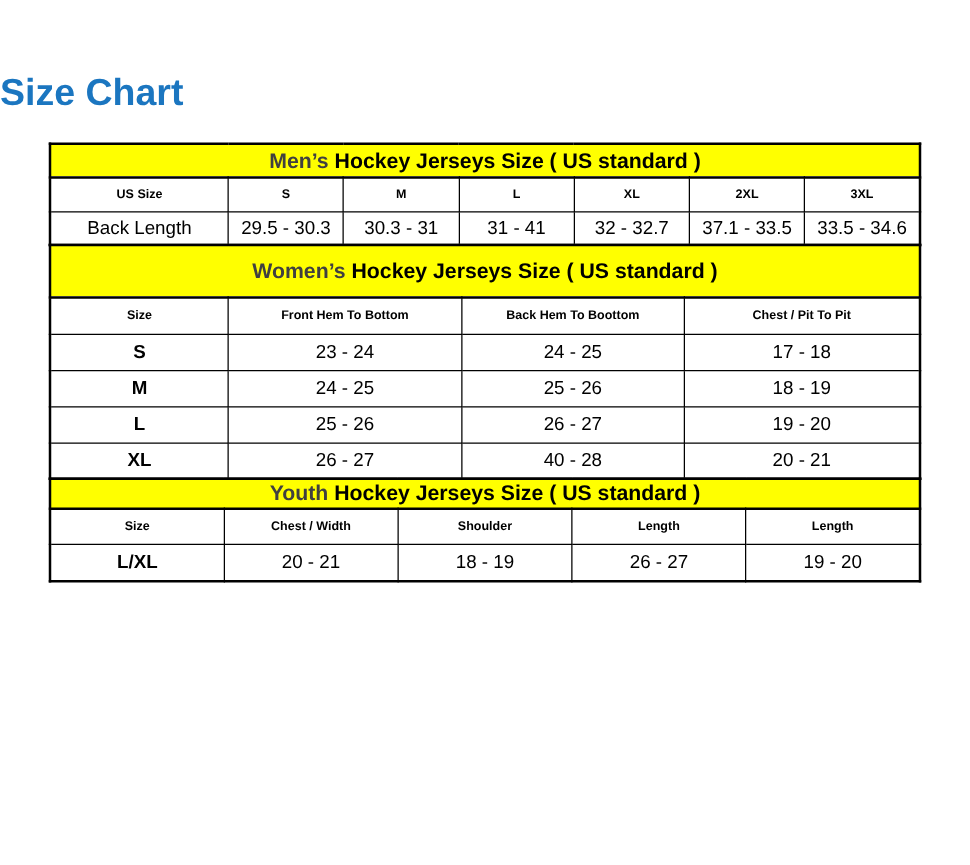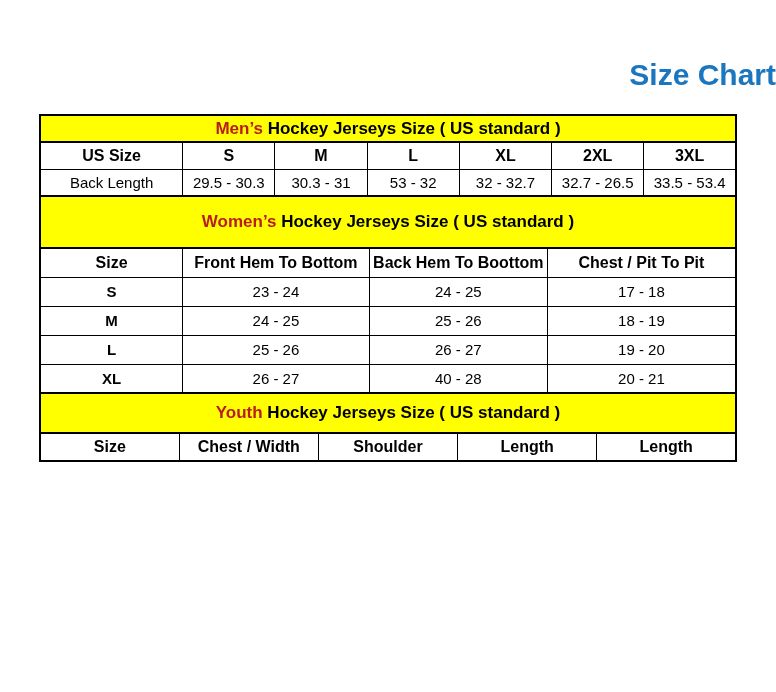--- a/index.html
+++ b/index.html
@@ -1,21 +1,21 @@
 <!DOCTYPE html>
 <html><head>
 <meta charset="utf-8">
 <style>
   * { box-sizing: border-box; margin: 0; padding: 0; }
   html, body { width: 776px; height: 692px; background: #ffffff; overflow: hidden; }
   body { font-family: "Liberation Sans", sans-serif; color: #000; }
 
   .page-title {
     margin-top: 58px;
-    text-align: right;
+    text-align: left;
     font-size: 30px;
     font-weight: 700;
     color: #1b76c0;
     letter-spacing: 0px;
   }
 
   .chart-wrap { width: 698px; margin: 22px auto 0 auto; }
 
   table {
     width: 100%;
@@ -34,25 +34,25 @@
     white-space: nowrap;
   }
 
   .banner-cell {
     background: #ffff00;
     font-size: 17px;
     font-weight: 700;
     border: 2px solid #000;
   }
   tr.banner-row { height: 38px; }
-  table.womens tr.banner-row { height: 52px; }
-  table.youth  tr.banner-row { height: 40px; padding-left: 40px; }
-  .banner-accent { color: #b91c1c; }
+  table.womens tr.banner-row { height: 42px; }
+  table.youth  tr.banner-row { height: 24px; padding-left: 40px; }
+  .banner-accent { color: #404040; }
 
-  th { font-size: 16px; font-weight: 700; }
+  th { font-size: 10px; font-weight: 700; }
   td { font-size: 15px; font-weight: 400; }
 
   table.mens  tr { height: 27px; }
   table.womens tr { height: 29px; }
   table.youth tr { height: 30px; }
   table.youth tr.head-row { height: 28px; }
 
   td.row-label-bold { font-weight: 700; }
 
   .misspell {
@@ -90,24 +90,24 @@
       <th>M</th>
       <th>L</th>
       <th>XL</th>
       <th>2XL</th>
       <th>3XL</th>
     </tr>
     <tr>
       <td>Back Length</td>
       <td>29.5 - 30.3</td>
       <td>30.3 - 31</td>
-      <td>53 - 32</td>
+      <td>31 - 41</td>
       <td>32 - 32.7</td>
-      <td>32.7 - 26.5</td>
-      <td>33.5 - 53.4</td>
+      <td>37.1 - 33.5</td>
+      <td>33.5 - 34.6</td>
     </tr>
   </tbody>
     </table>
 
   <table class="womens stacked">
     <colgroup>
       <col style="width:20.5%">
         <col style="width:26.8%">
         <col style="width:25.6%">
         <col style="width:27.1%">
@@ -161,16 +161,23 @@
         <tr class="banner-row">
       <td colspan="5" class="banner-cell"><span class="banner-accent">Youth</span><span> Hockey Jerseys Size ( US standard )</span></td>
     </tr>
     <tr class="head-row">
       <th>Size</th>
       <th>Chest / Width</th>
       <th>Shoulder</th>
       <th>Length</th>
       <th>Length</th>
     </tr>
+    <tr>
+      <td class="row-label-bold">L/XL</td>
+      <td>20 - 21</td>
+      <td>18 - 19</td>
+      <td>26 - 27</td>
+      <td>19 - 20</td>
+    </tr>
   </tbody>
     </table>
 
 </div>
 
 </body></html>

